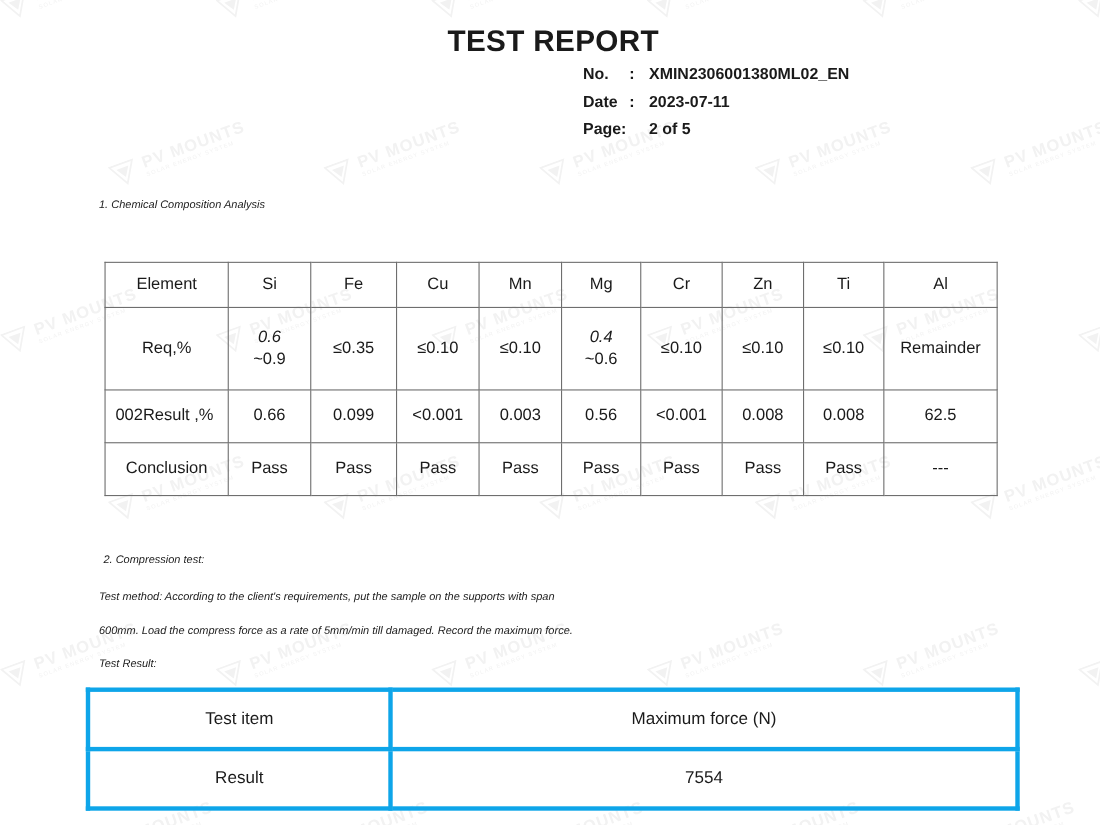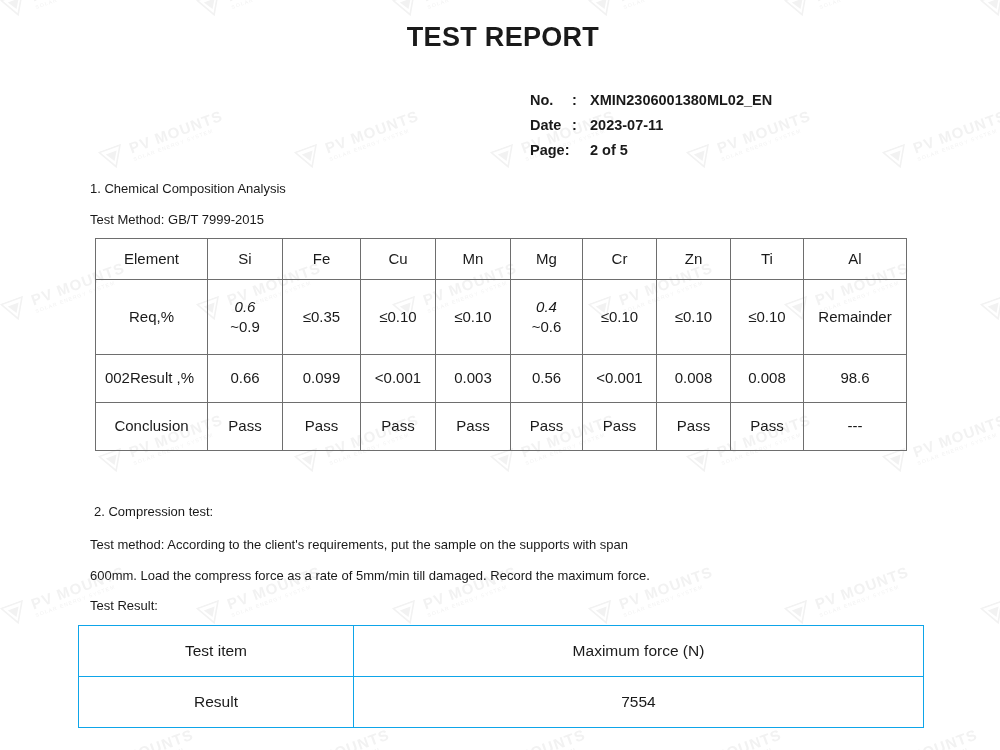--- a/index.html
+++ b/index.html
@@ -86,32 +86,32 @@
     font-weight: bold;
   }
   .meta-row {
     display: flex;
     align-items: baseline;
     height: 25px;
   }
   .meta-label {
     width: 42px;
     flex: 0 0 auto;
-    margin-top: 32px;
   }
   .meta-colon {
     width: 18px;
     flex: 0 0 auto;
   }
   .meta-value { flex: 1 1 auto; }
 
   .body-line {
     position: absolute;
-    font-size: 13px;
+    font-size: 10px;
     white-space: nowrap;
+    font-style: italic;
   }
 
   #section-1-heading { left: 90px; top: 181px; }
   #test-method-1     { left: 90px; top: 212px; }
   #note-line         { left: 90px; top: 464px; }
   #section-2-heading { left: 94px; top: 504px; }
   #method-line-1     { left: 90px; top: 537px; }
   #method-line-2     { left: 90px; top: 568px; }
   #test-result-label { left: 90px; top: 598px; }
 
@@ -153,21 +153,21 @@
   #force-table {
     position: absolute;
     left: 78px;
     top: 625px;
     width: 845px;
     border-collapse: collapse;
     table-layout: fixed;
     font-size: 15.5px;
   }
   #force-table td {
-    border: 1px solid #0ea5e9;
+    border: 4px solid #0ea5e9;
     text-align: center;
     vertical-align: middle;
     height: 48px;
   }
 </style>
 </head>
 <body>
 
 <div id="watermark-layer">
     <div class="wm" style="left: 0px; top: 0px;">
@@ -504,21 +504,20 @@
       <span class="meta-value">2023-07-11</span>
     </div>
     <div class="meta-row">
       <span class="meta-label">Page:</span>
       <span class="meta-colon"></span>
       <span class="meta-value">2 of  5</span>
     </div>
   </div>
 
   <div class="body-line" id="section-1-heading">1. Chemical Composition Analysis</div>
-  <div class="body-line" id="test-method-1">Test Method:  GB/T 7999-2015</div>
 
   <table id="chem-table">
     <colgroup>
         <col style="width: 112px;">
         <col style="width: 75px;">
         <col style="width: 78px;">
         <col style="width: 75px;">
         <col style="width: 75px;">
         <col style="width: 72px;">
         <col style="width: 74px;">
@@ -564,21 +563,21 @@
         <tr class="row-res">
           <td><span class="res-label">002Result ,%</span></td>
           <td>0.66</td>
           <td>0.099</td>
           <td>&lt;0.001</td>
           <td>0.003</td>
           <td>0.56</td>
           <td>&lt;0.001</td>
           <td>0.008</td>
           <td>0.008</td>
-          <td>98.6</td>
+          <td>62.5</td>
         </tr>
         <tr class="row-con">
           <td>Conclusion</td>
           <td>Pass</td>
           <td>Pass</td>
           <td>Pass</td>
           <td>Pass</td>
           <td>Pass</td>
           <td>Pass</td>
           <td>Pass</td>

